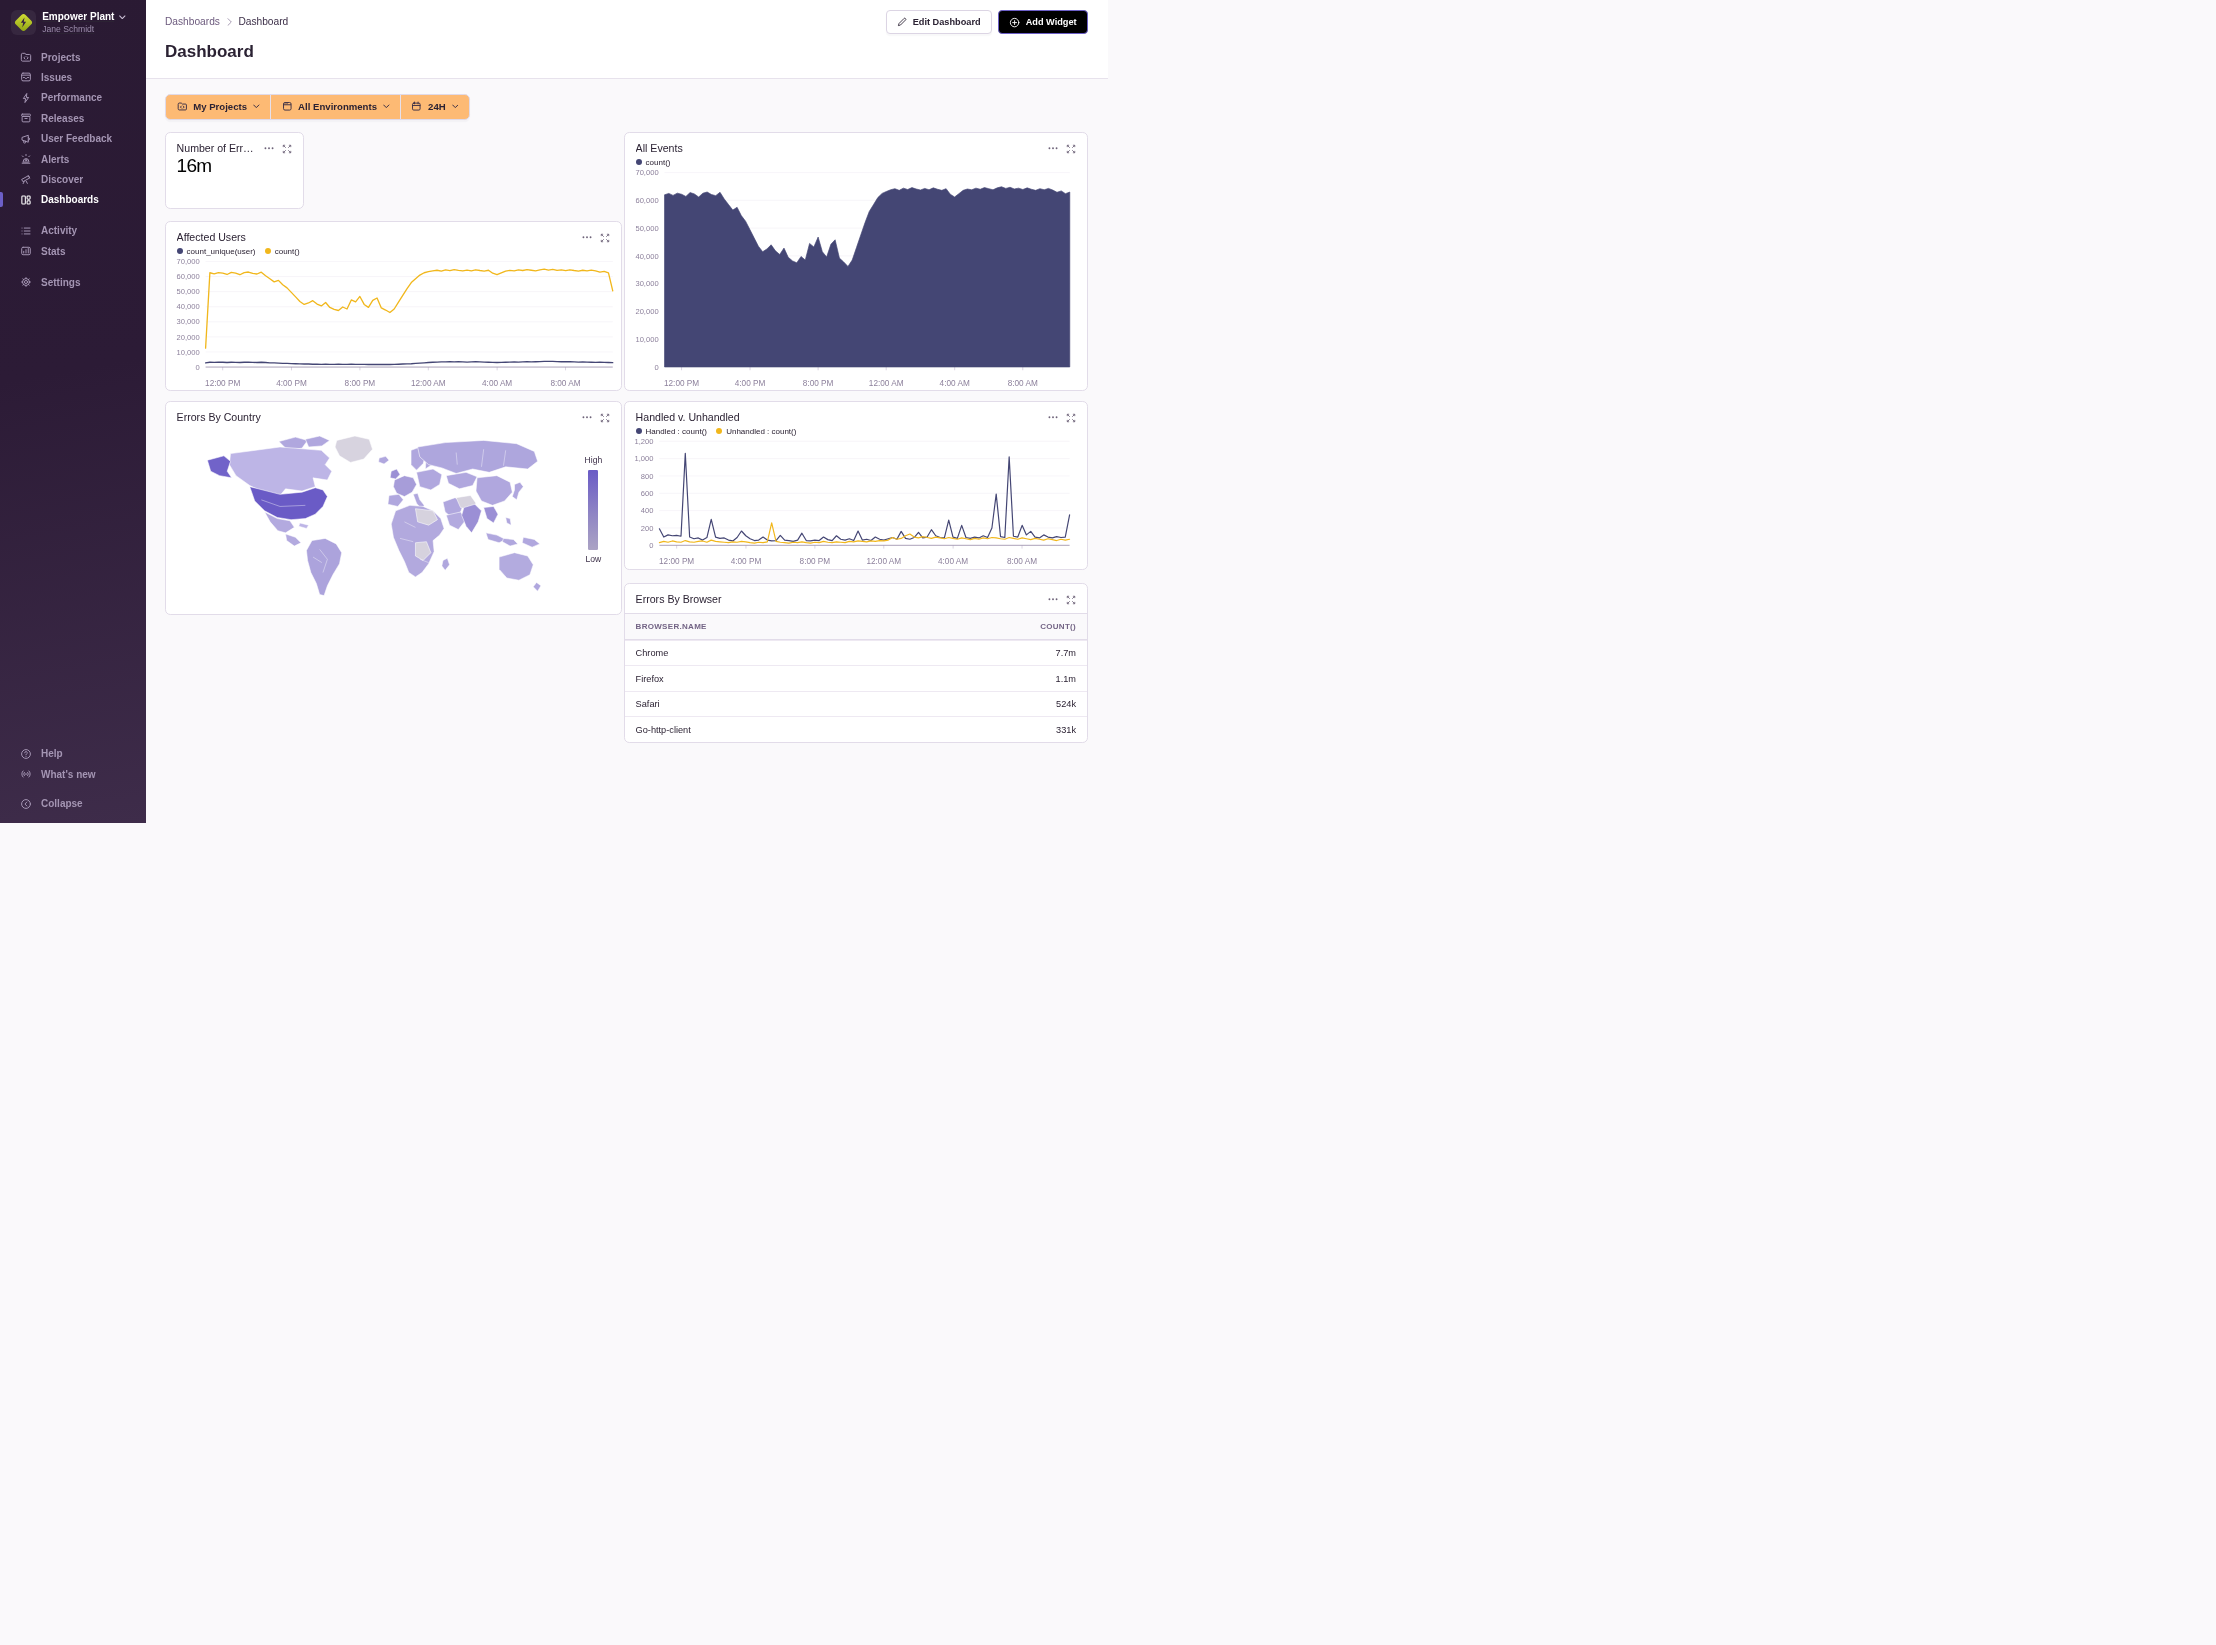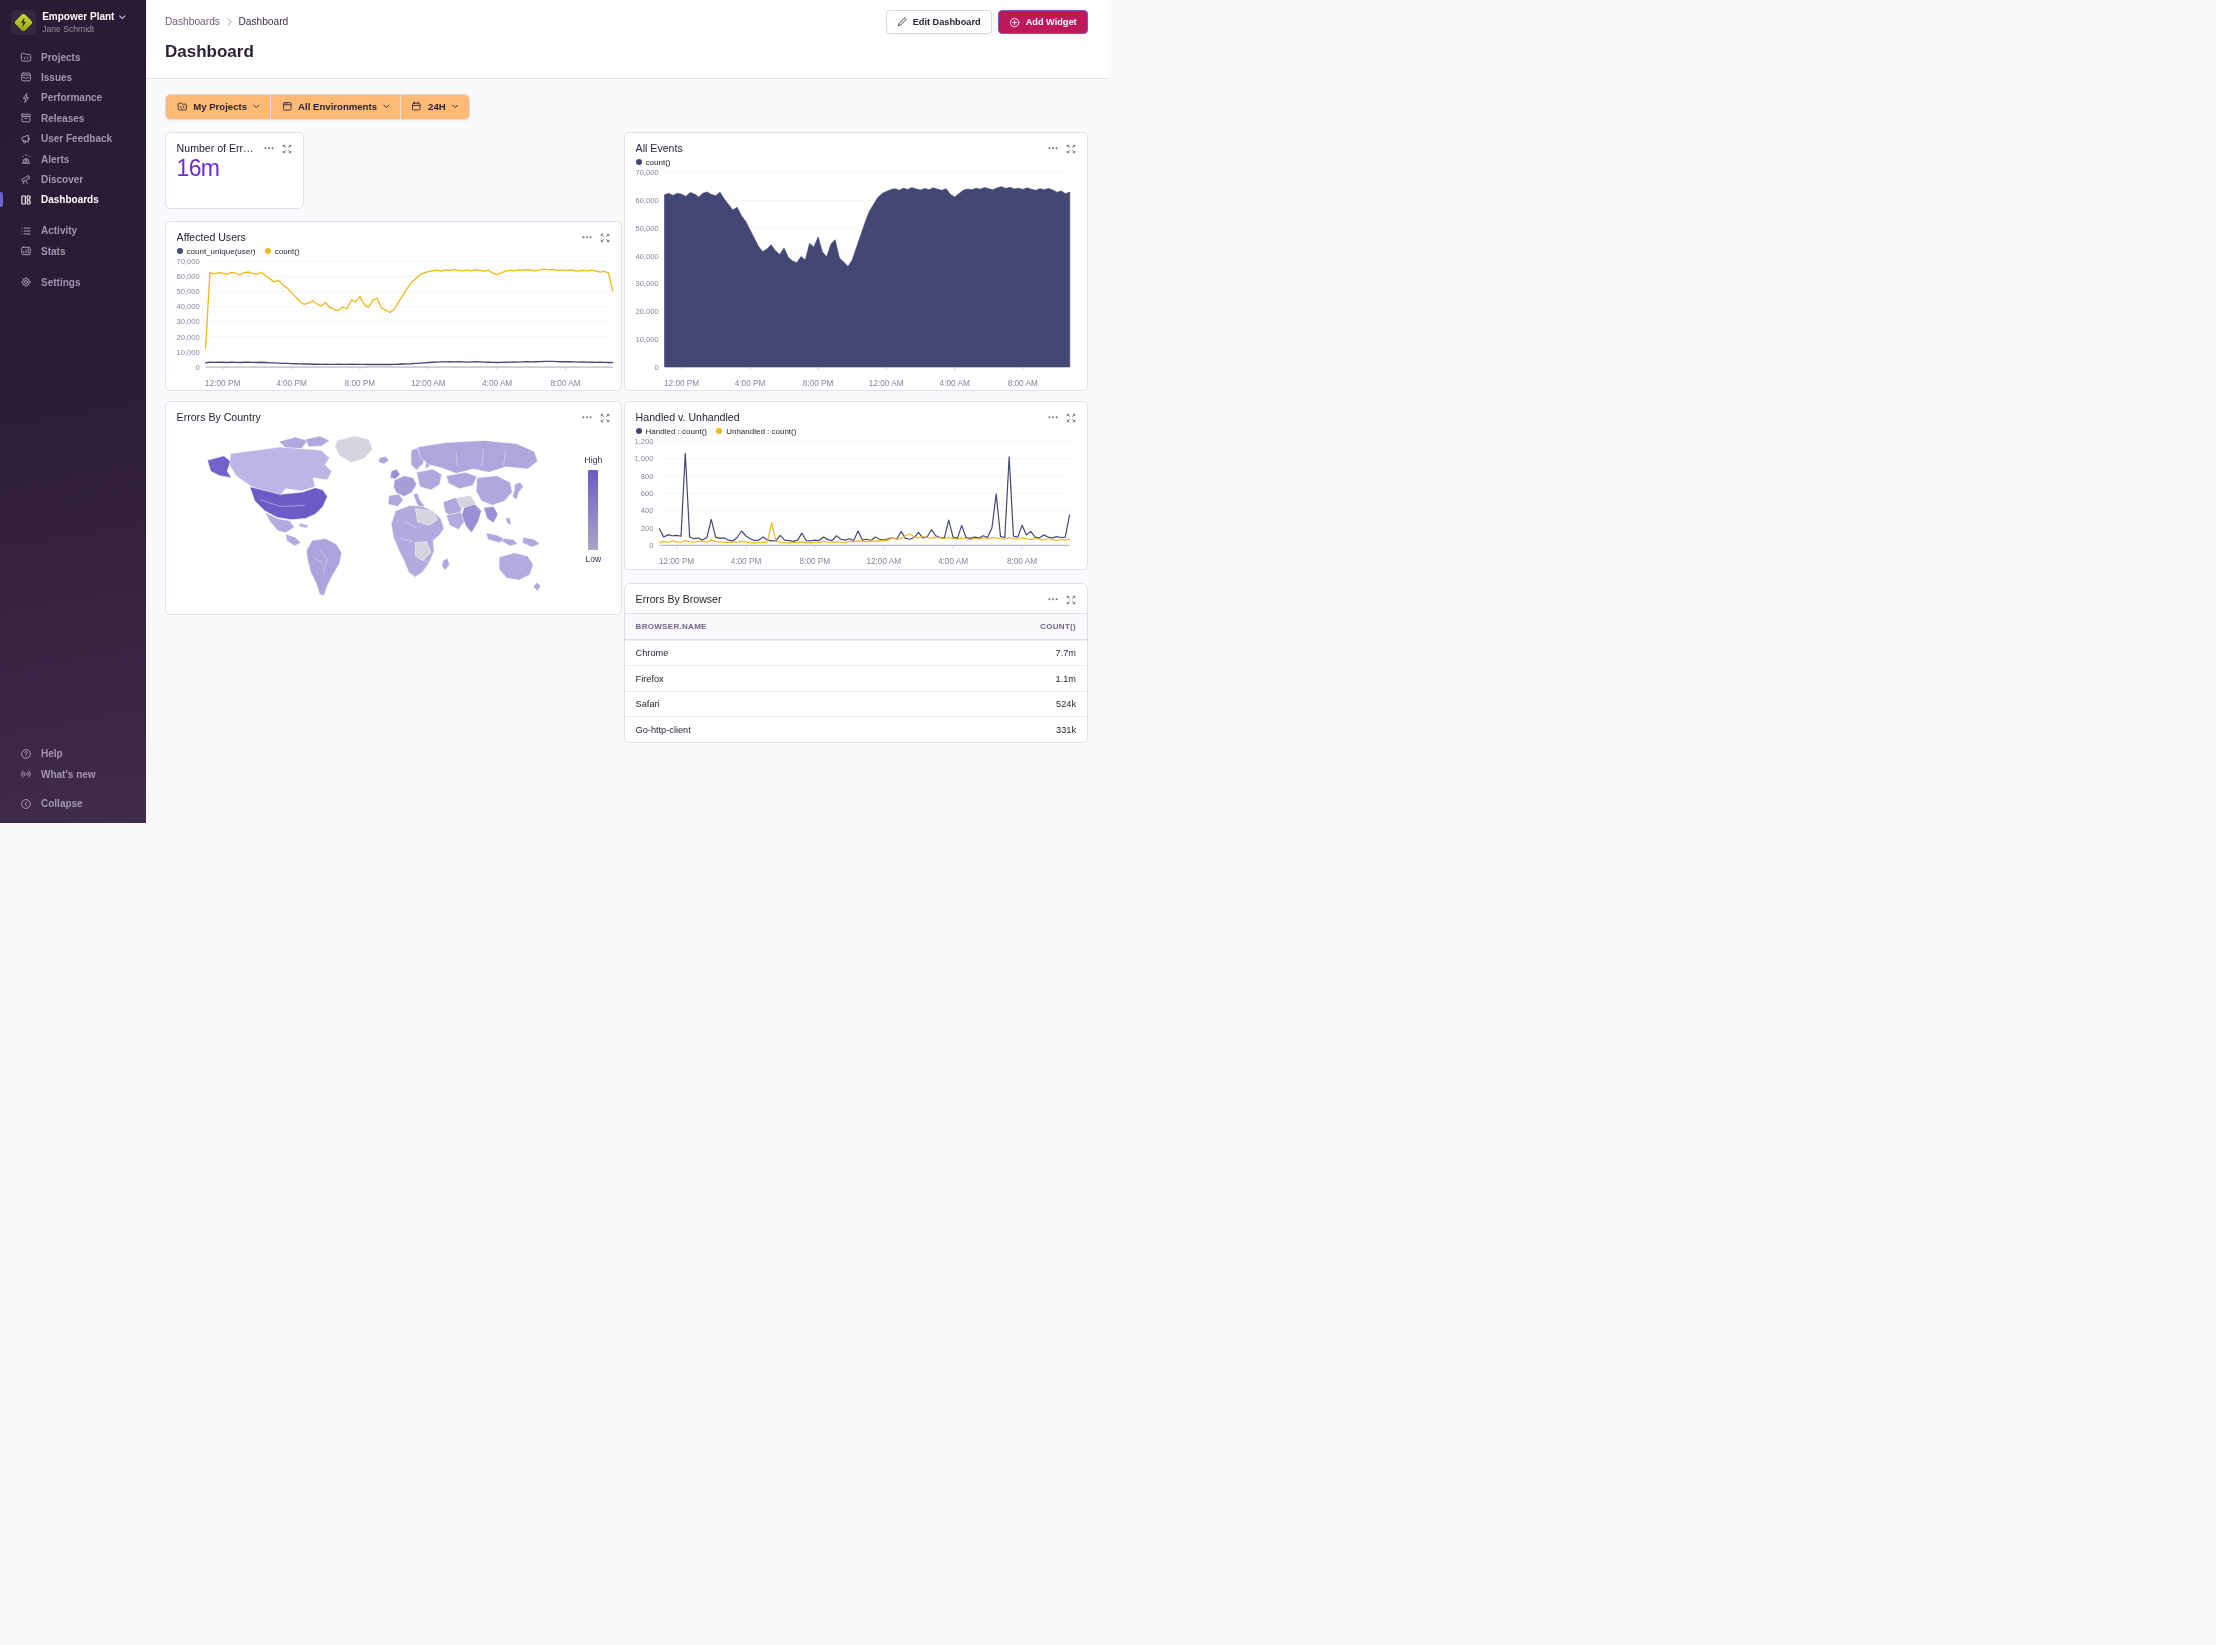--- a/index.html
+++ b/index.html
@@ -30,21 +30,21 @@
   .page-header { height:79px; background:#fff; border-bottom:0.7px solid #e7e2ec; position:relative; }
   .breadcrumb { position:absolute; left:19px; top:16px; display:flex; align-items:center; gap:6.6px; font-size:10.2px; }
   .crumb-link { color:#6d5b7e; cursor:pointer; }
   .crumb-sep { color:#a79cb3; display:flex; }
   .crumb-current { color:#3d3049; }
   .page-title { position:absolute; left:19px; top:42px; font-size:17px; font-weight:700; color:#2b2233; }
   .header-actions { position:absolute; right:20.4px; top:10px; display:flex; gap:6.6px; }
   .btn { display:flex; align-items:center; gap:5.3px; height:24.4px; padding:0 10px; border-radius:4px;
     font-size:9.2px; font-weight:700; cursor:pointer; }
   .btn-default { background:#fff; border:0.7px solid #dcd5e4; color:#2b2233; box-shadow:0 1.3px 1.3px rgba(43,34,51,.03); }
-  .btn-primary { background:#be185d; border:0.7px solid #6C5FC7; color:#fff; }
+  .btn-primary { background:#000000; border:0.7px solid #6C5FC7; color:#fff; }
 
   .content { padding:14.5px 20.4px 0 19px; }
   .filter-bar { display:inline-flex; align-items:stretch; background:#fdba74; border:0.7px solid #e0dae8;
     border-radius:5.3px; height:26px; margin-bottom:12px; box-shadow:0 1.3px 1.3px rgba(43,34,51,.03); }
   .filter-seg { display:flex; align-items:center; gap:6px; padding:0 10.6px; font-size:9.6px; font-weight:700;
     color:#2b2233; cursor:pointer; }
   .filter-sep { width:0.7px; background:#e6e0ec; margin:0; }
   .filter-seg svg { color:#3a2f45; }
   .chev { color:#4a3f57; }
 
@@ -58,21 +58,21 @@
   .card-actions { margin-left:auto; display:flex; align-items:center; gap:8px; color:#6e6379; padding-top:2px; }
   .card-actions span { cursor:pointer; display:flex; }
   .legend { display:flex; gap:9.2px; padding:4px 10.6px 0 10.6px; font-size:8px; color:#2b2233; align-items:center; }
   .legend-item { display:flex; align-items:center; gap:4px; cursor:pointer; }
   .dot { width:6px; height:6px; border-radius:50%; flex:none; }
 
   .metrics-row { display:flex; gap:10px; margin-bottom:12px; }
   .metric-card { height:77px; }
   .metric-card.small { width:139px; flex:none; }
   .metric-card.wide { flex:1; }
-  .metric-value { font-size:23px; font-weight:500; color:#6d28d9; padding:1.3px 10.6px 0 10.6px; letter-spacing:-0.7px; }
+  .metric-value { font-size:19px; font-weight:500; color:#000000; padding:1.3px 10.6px 0 10.6px; letter-spacing:-0.7px; }
 
   .card-affected { height:170px; margin-bottom:10px; }
   .card-map { height:214px; }
   .card-events { height:259px; margin-bottom:10px; }
   .card-handled { height:169px; margin-bottom:13px; }
 
   .chart { flex:1; min-height:0; }
   .chart svg text { font-family:"Liberation Sans", sans-serif; }
 
   .map-wrap { flex:1; display:flex; padding:2.6px 6.6px 6.6px 9.2px; min-height:0; }

